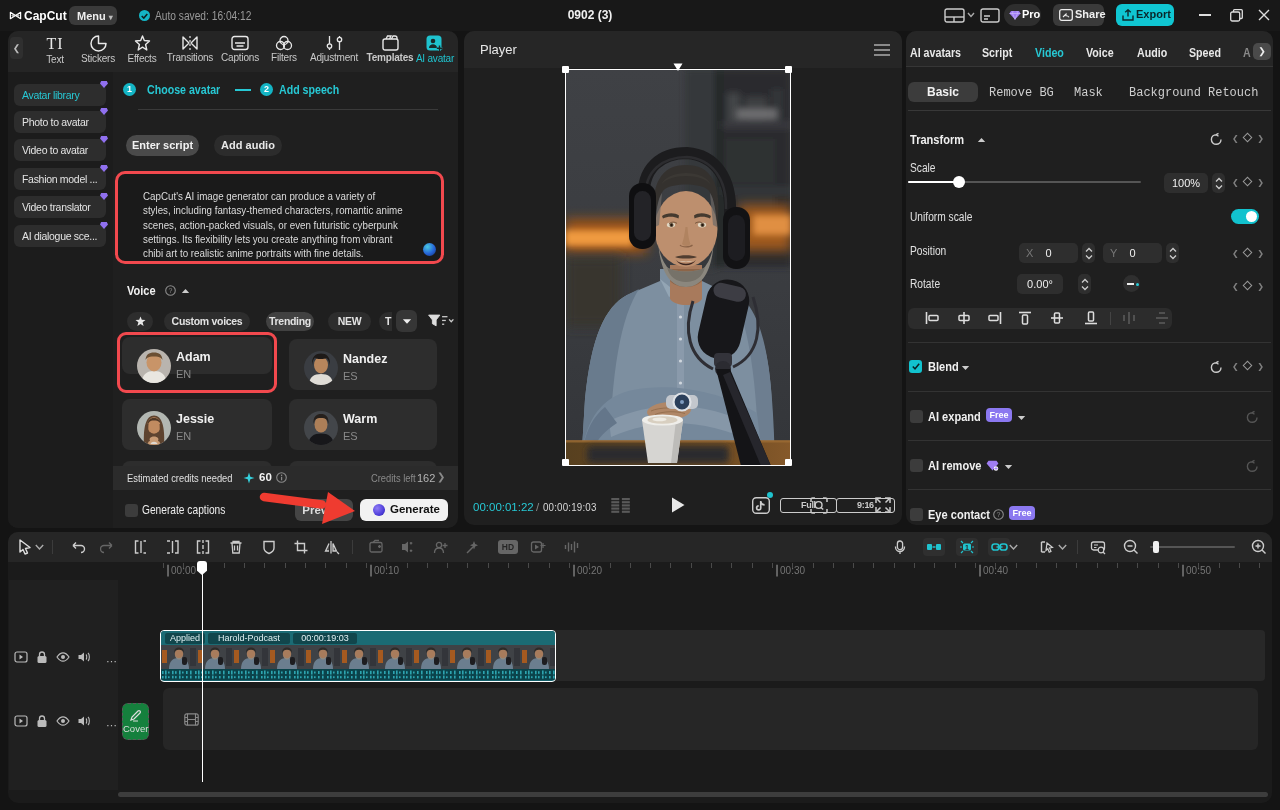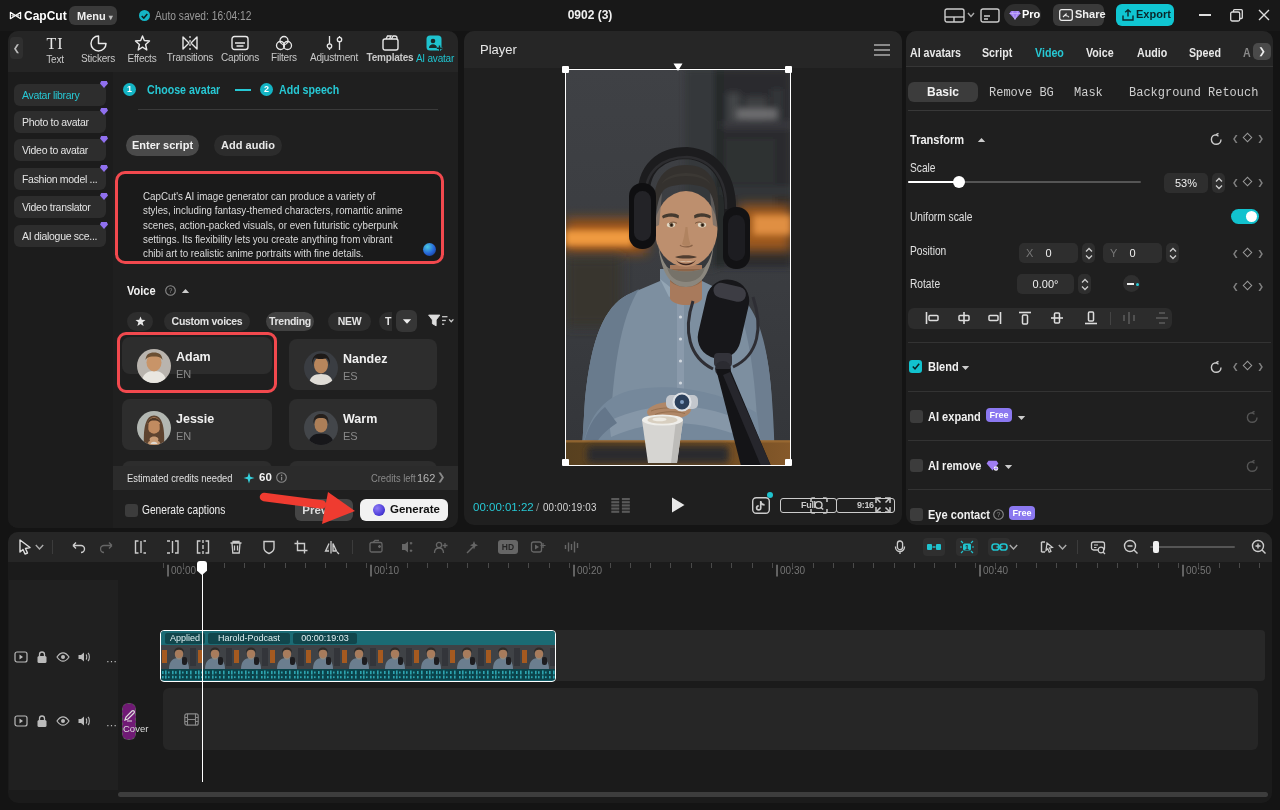--- a/index.html
+++ b/index.html
@@ -535,21 +535,21 @@
       </svg>
     <div class="abs kf" style="top:102px;">
         <span>❮</span>
         <b></b>
         <span>❯</span>
       </div>
     <div class="abs nx" style="left:4px;top:130px;color:#e0e0e0;font-size:12px;">Scale</div>
     <div class="abs" style="left:2px;top:150px;width:233px;height:2px;background:#555;border-radius:1px;"></div>
     <div class="abs" style="left:2px;top:150px;width:51px;height:2px;background:#fff;border-radius:1px;"></div>
     <div class="abs" style="left:47px;top:145px;width:12px;height:12px;border-radius:50%;background:#fff;"></div>
-    <div class="abs vbox" style="left:258px;top:142px;width:44px;">53%</div>
+    <div class="abs vbox" style="left:258px;top:142px;width:44px;">100%</div>
     <div class="abs stp" style="left:306px;top:142px;">
         <svg width="8" height="15" viewBox="0 0 8 15">
           <path d="M1 5.5 L4 2.5 L7 5.5" fill="none" stroke="#ccc" stroke-width="1.3"></path>
           <path d="M1 9.5 L4 12.5 L7 9.5" fill="none" stroke="#ccc" stroke-width="1.3"></path>
         </svg>
       </div>
     <div class="abs kf" style="top:146px;">
         <span>❮</span>
         <b></b>
         <span>❯</span>
@@ -572,21 +572,21 @@
           <path d="M1 5.5 L4 2.5 L7 5.5" fill="none" stroke="#ccc" stroke-width="1.3"></path>
           <path d="M1 9.5 L4 12.5 L7 9.5" fill="none" stroke="#ccc" stroke-width="1.3"></path>
         </svg>
       </div>
     <div class="abs kf" style="top:217px;">
         <span>❮</span>
         <b></b>
         <span>❯</span>
       </div>
     <div class="abs nx" style="left:4px;top:246px;color:#e0e0e0;font-size:12px;">Rotate</div>
-    <div class="abs vbox" style="left:111px;top:243px;width:57px;">0.00°</div>
+    <div class="abs vbox" style="left:111px;top:243px;width:46px;">0.00°</div>
     <div class="abs stp" style="left:172px;top:243px;">
         <svg width="8" height="15" viewBox="0 0 8 15">
           <path d="M1 5.5 L4 2.5 L7 5.5" fill="none" stroke="#ccc" stroke-width="1.3"></path>
           <path d="M1 9.5 L4 12.5 L7 9.5" fill="none" stroke="#ccc" stroke-width="1.3"></path>
         </svg>
       </div>
     <div class="abs" style="left:217px;top:244px;width:17px;height:17px;border-radius:50%;background:#2f2f2f;">
       <div class="abs" style="left:4px;top:8px;width:7px;height:2px;background:#eee;"></div>
       <div class="abs" style="left:13px;top:8px;width:3px;height:3px;border-radius:50%;background:#27c8d4;"></div>
     </div>
@@ -858,21 +858,21 @@
       </svg>
     <div class="abs" style="left:98px;top:187px;color:#bbb;font-size:11px;letter-spacing:1px;">⋯</div>
 
     <div class="abs" style="left:155px;top:98px;width:1102px;height:51px;background:#282828;border-radius:4px;"></div>
     <div class="abs" style="left:155px;top:156px;width:1095px;height:62px;background:#262626;border-radius:6px;"></div>
     <svg class="abs" style="left:176px;top:181px;" width="15" height="13" viewBox="0 0 15 13">
         <rect x="0.8" y="0.8" width="13.4" height="11.4" rx="2" stroke="#888" stroke-width="1.2" fill="none"></rect>
         <path d="M3.5 0.8 V12.2 M11.5 0.8 V12.2 M0.8 4.5 H3.5 M0.8 8.5 H3.5 M11.5 4.5 H14.2 M11.5 8.5 H14.2 M3.5 6.5 H11.5" stroke="#888" stroke-width="1.1"></path>
       </svg>
 
-    <div class="abs" style="left:114px;top:171px;width:14px;height:37px;background:#701a75;border:1px dashed #5a5a5a;border-radius:6px;">
+    <div class="abs" style="left:114px;top:171px;width:27px;height:37px;background:#15803d;border:1px dashed #5a5a5a;border-radius:6px;">
       <svg style="margin:5px auto 0;" width="13" height="13" viewBox="0 0 13 13">
           <path d="M2 11 L3 8 L9 2 A1.4 1.4 0 0 1 11 4 L5 10 Z" stroke="#ddd" stroke-width="1.2" fill="none"></path>
           <path d="M4 12 H9" stroke="#ddd" stroke-width="1.2"></path>
         </svg>
       <div style="text-align:center;color:#ddd;font-size:9.5px;margin-top:1px;">Cover</div>
     </div>
 
     <div class="abs" style="left:152px;top:98px;width:396px;height:52px;border:1.5px solid #fff;border-radius:4px;background:#15616b;overflow:hidden;">
       <div class="abs" style="left:0;top:0;width:396px;height:14px;background:#1b6b74;"></div>
       <div class="abs chip" style="left:4px;width:40px;">Applied</div>

